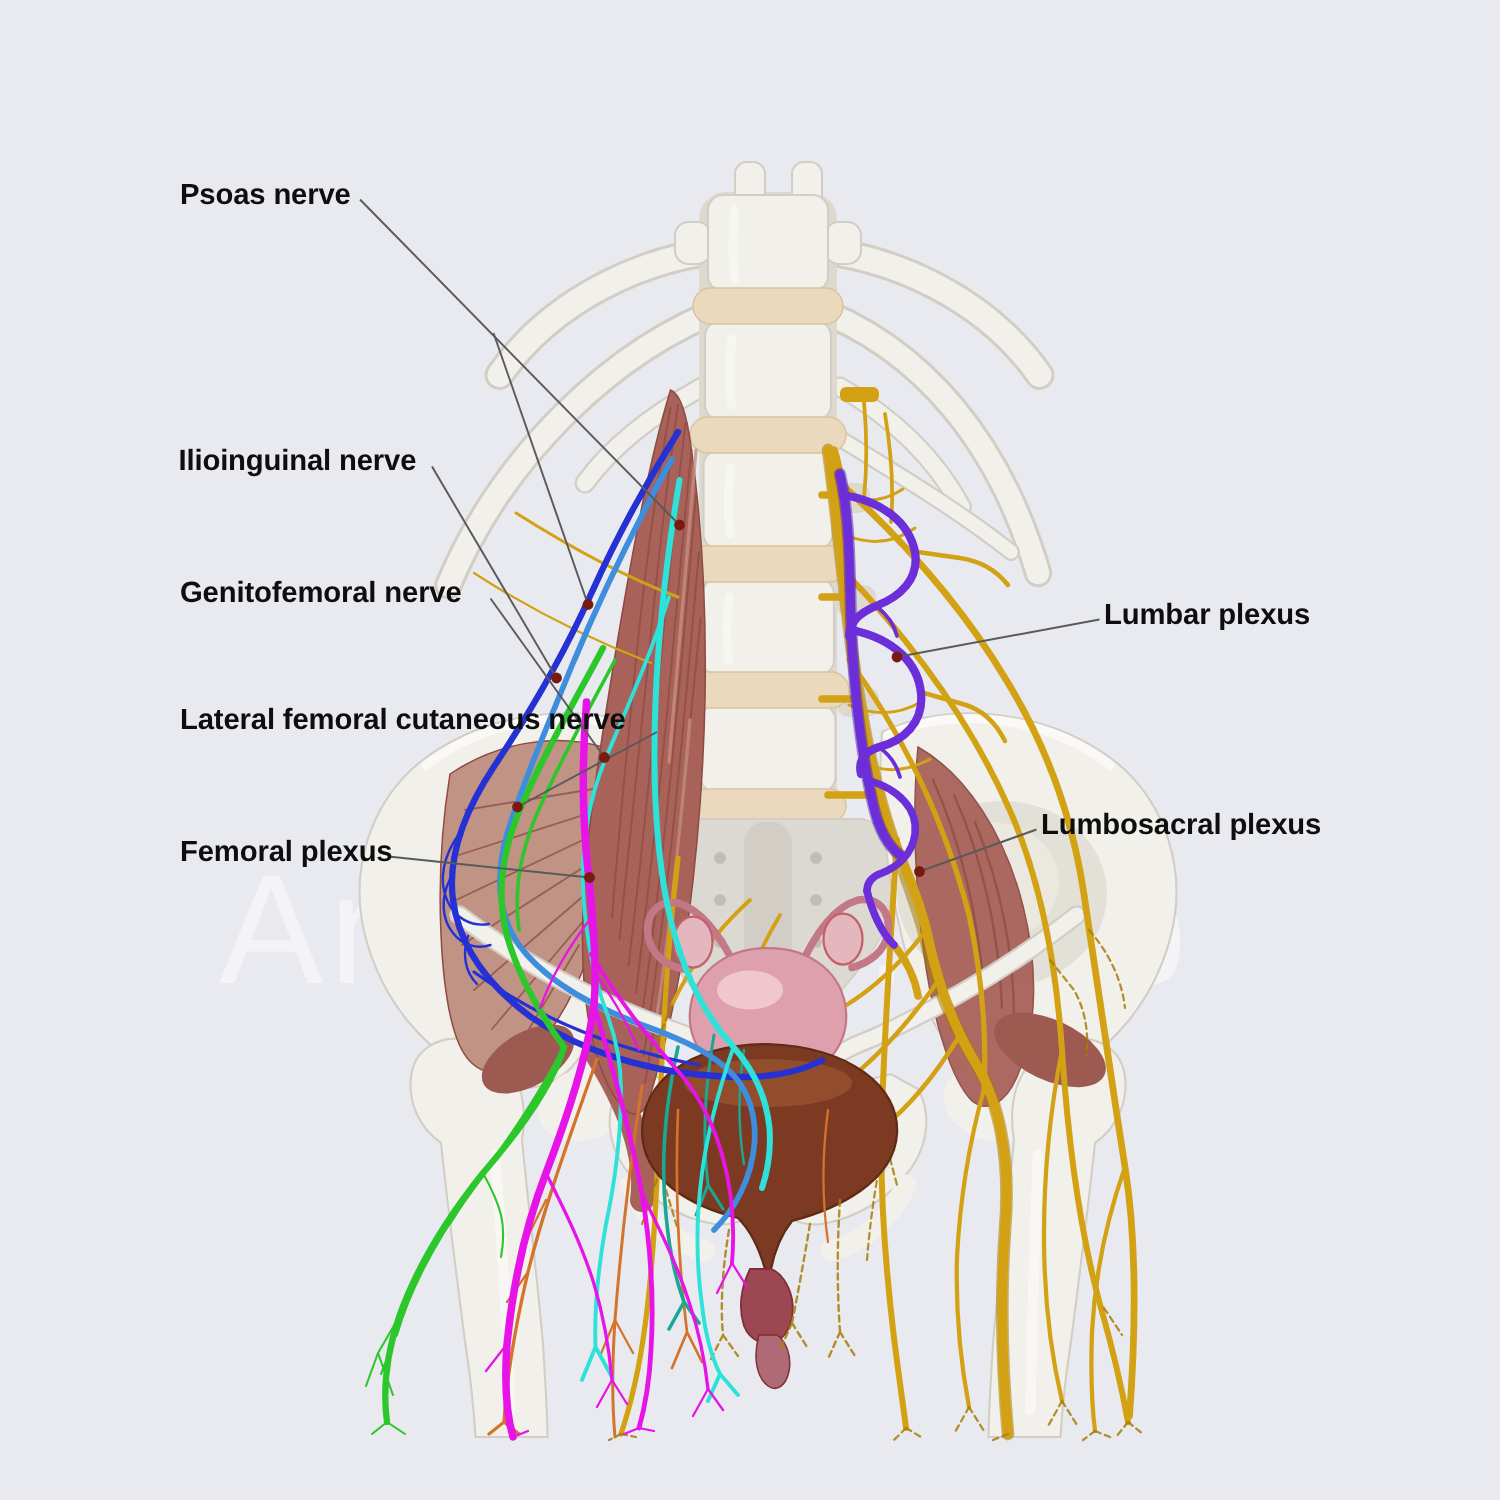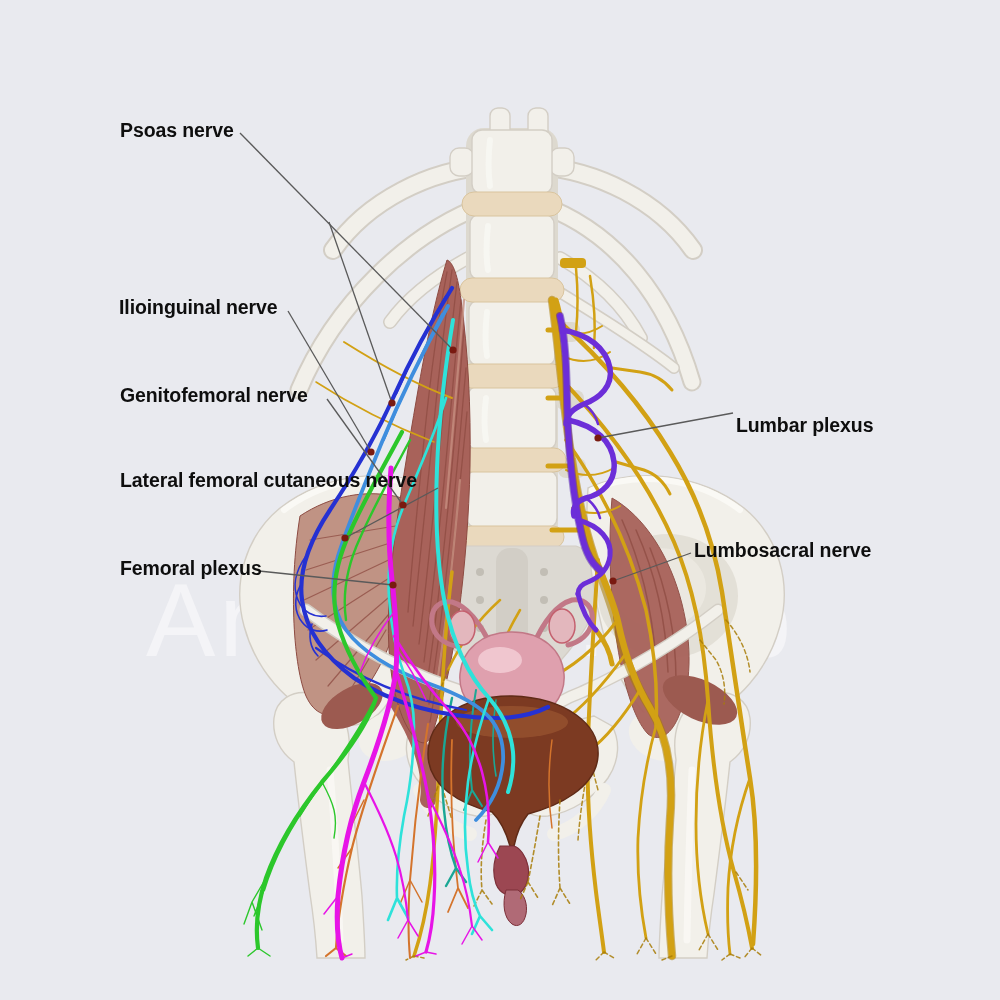--- a/index.html
+++ b/index.html
@@ -276,15 +276,15 @@
       <circle class="ldot" cx="598" cy="438" r="3.6"></circle>
       <circle class="ldot" cx="613" cy="581" r="3.6"></circle>
     </g>
   </svg>
 
   <div class="lbl" style="left:120px;top:119px">Psoas nerve</div>
   <div class="lbl" style="left:119px;top:296px">Ilioinguinal nerve</div>
   <div class="lbl" style="left:120px;top:384px">Genitofemoral nerve</div>
   <div class="lbl" style="left:120px;top:469px">Lateral femoral cutaneous nerve</div>
   <div class="lbl" style="left:120px;top:557px">Femoral plexus</div>
-  <div class="lbl" style="left:736px;top:414px">Lumbar plexus</div>
-  <div class="lbl" style="left:694px;top:539px">Lumbosacral nerve</div>
+  <div class="lbl" style="left:736px;top:399px">Lumbar plexus</div>
+  <div class="lbl" style="left:694px;top:539px">Lumbosacral plexus</div>
 </div>
 
 </body></html>

